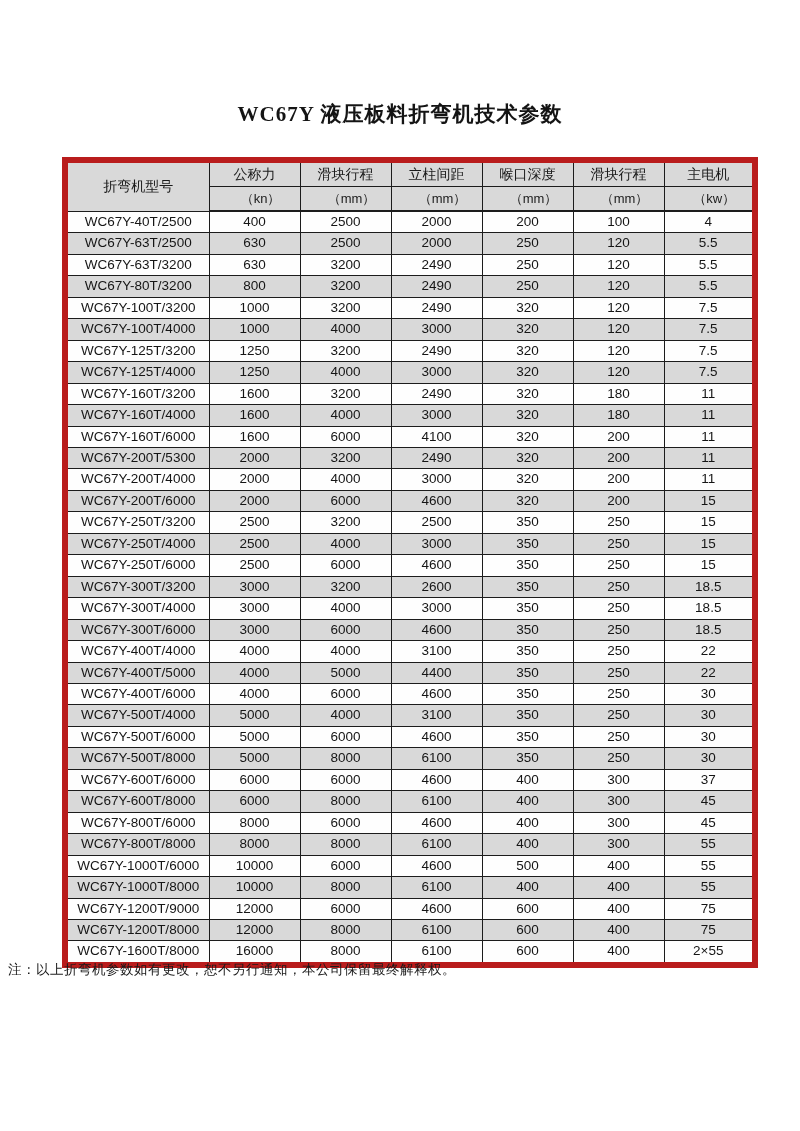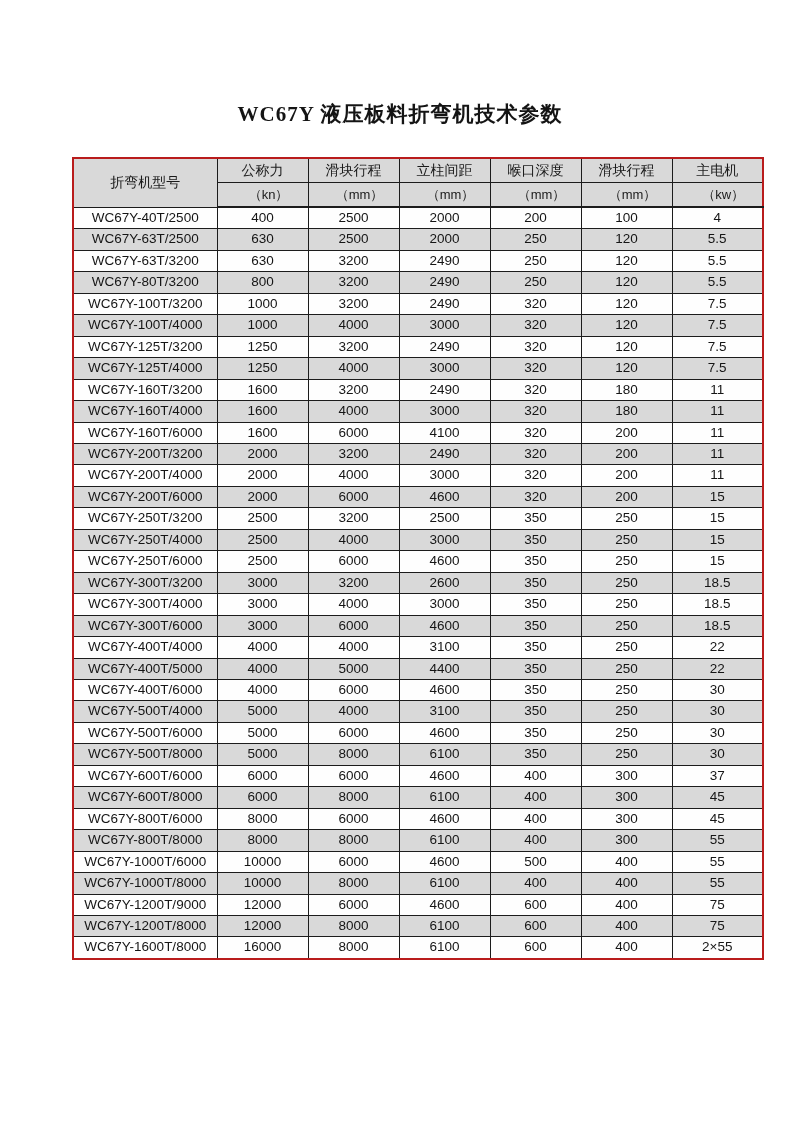--- a/index.html
+++ b/index.html
@@ -23,25 +23,25 @@
     text-align: center;
     font-size: 21px;
     font-weight: bold;
     color: #141414;
     letter-spacing: 1px;
     margin: 0;
   }
   table.spec-table {
     position: absolute;
     top: 157px;
-    left: 72px;
+    left: 62px;
     width: 690px;
     border-collapse: collapse;
     table-layout: fixed;
-    border: 2px solid #b91c1c;
+    border: 6px solid #b91c1c;
   }
   .spec-table th, .spec-table td {
     border: 1px solid #1c1c1c;
     text-align: center;
     vertical-align: middle;
     padding: 0;
     overflow: hidden;
     white-space: nowrap;
   }
   .spec-table thead th {
@@ -213,21 +213,21 @@
         <tr>
           <td>WC67Y-160T/6000</td>
           <td>1600</td>
           <td>6000</td>
           <td>4100</td>
           <td>320</td>
           <td>200</td>
           <td>11</td>
         </tr>
         <tr>
-          <td>WC67Y-200T/3200</td>
+          <td>WC67Y-200T/5300</td>
           <td>2000</td>
           <td>3200</td>
           <td>2490</td>
           <td>320</td>
           <td>200</td>
           <td>11</td>
         </tr>
         <tr>
           <td>WC67Y-200T/4000</td>
           <td>2000</td>
@@ -431,14 +431,15 @@
           <td>16000</td>
           <td>8000</td>
           <td>6100</td>
           <td>600</td>
           <td>400</td>
           <td>2×55</td>
         </tr>
       </tbody>
   </table>
 
+  <p class="foot-note"><span>注：</span><span>以上折弯机参数如有更改，恕不另行通知，本公司保留最终解释权。</span></p>
 
 </div>
 
 </body></html>

